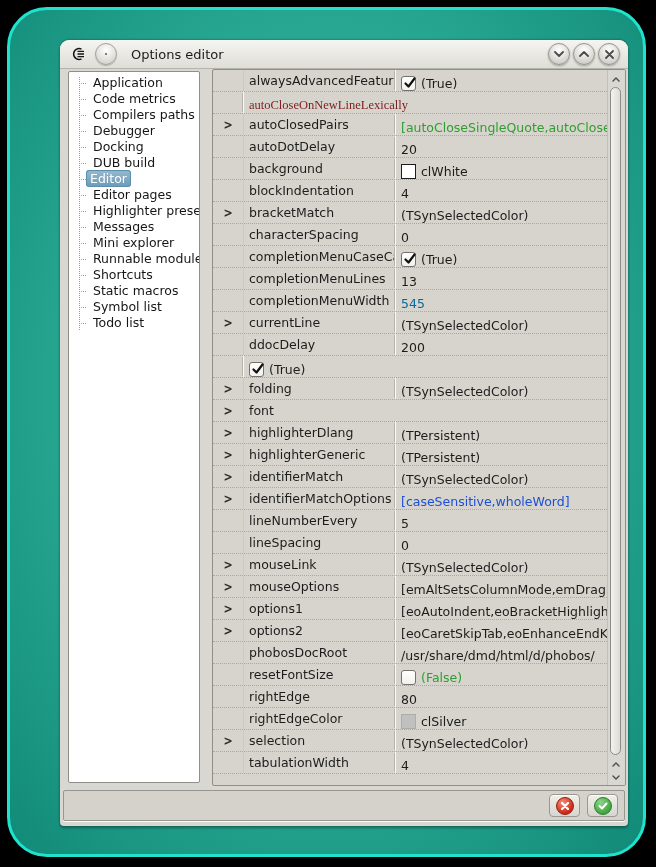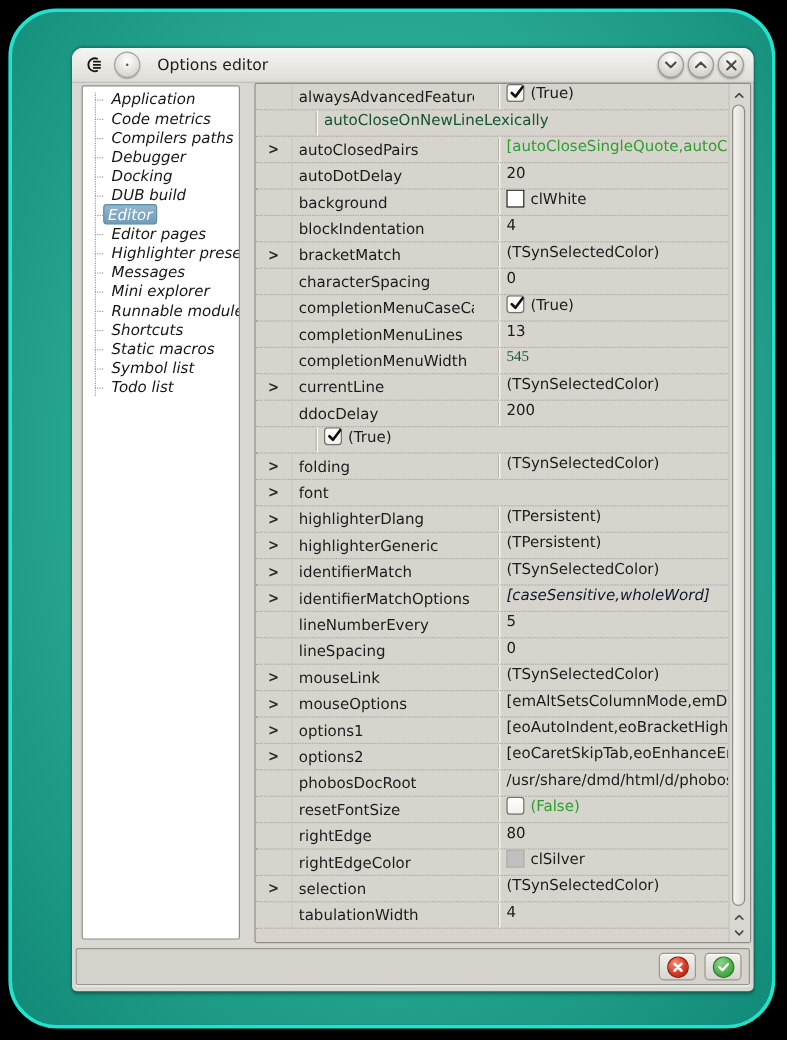--- a/index.html
+++ b/index.html
@@ -44,21 +44,21 @@
     position:absolute;top:3px;width:22px;height:22px;border-radius:50%;
     background:radial-gradient(circle at 50% 30%,#ffffff,#dbdad4 60%,#c2c1bb);
     border:1px solid #97968f;box-shadow:0 1px 2px rgba(0,0,0,.3);
     display:flex;align-items:center;justify-content:center;box-sizing:border-box;
   }
   .tb-btn.b-shade{right:58px;} .tb-btn.b-max{right:33px;} .tb-btn.b-close{right:8px;}
   
   .sidebar{
     position:absolute;left:8px;top:31px;width:132px;height:712px;
     background:#fff;border:1px solid #8f8e88;border-radius:2px;box-sizing:border-box;
-    padding-top:3px;overflow:hidden;font-style:italic;
+    padding-top:3px;overflow:hidden;
   }
   .tree-vline{position:absolute;left:10px;top:5px;height:253px;border-left:1px dotted #9c9c9c;}
   .tree-item{height:16px;line-height:16px;font-size:12.5px;color:#161616;
     padding-left:20px;position:relative;white-space:nowrap;}
   .tree-item::before{content:"";position:absolute;left:10px;top:8px;width:7px;border-top:1px dotted #9c9c9c;}
   .tree-item .tree-label{padding:0 3px;border:1px solid transparent;border-radius:3px;}
   .tree-item.selected .tree-label{
     background:linear-gradient(#93B7CE,#6E9CBA);
     border:1px solid #5D8FAD;color:#FDFEFF;margin-left:-3px;
   }
@@ -70,22 +70,22 @@
   }
   .grid-rows{width:395px;overflow:hidden;}
   .grid-row{height:22px;display:flex;align-items:stretch;
     border-bottom:1px dotted #a9a79f;box-sizing:border-box;}
   .cell-gutter{width:30px;display:flex;align-items:center;justify-content:center;flex:none;}
   .expander{font-size:11px;color:#2a2a2a;font-weight:bold;transform:scaleY(1.15);}
   .cell-name{width:152px;flex:none;font-size:12.5px;color:#1c1c1c;overflow:hidden;
     white-space:nowrap;display:flex;align-items:center;
     border-left:1px solid #cbc9c1;padding-left:5px;box-sizing:border-box;}
   .cell-value{flex:1;min-width:0;font-size:12.5px;overflow:hidden;white-space:nowrap;
-    display:flex;align-items:flex-start;gap:5px;padding-left:5px;
-    border-left:1px solid #fafaf6;box-shadow:-2px 0 0 -1px #b5b3ab;margin-left:21px;}
+    display:flex;align-items:flex-end;gap:5px;padding-left:5px;
+    border-left:1px solid #fafaf6;box-shadow:-2px 0 0 -1px #b5b3ab;}
   .checkbox{width:15px;height:15px;border:1px solid #73726c;border-radius:3px;
     background:linear-gradient(#ffffff,#f2f1ec);box-sizing:border-box;flex:none;
     display:flex;align-items:center;justify-content:center;position:relative;}
   .checkbox svg{position:absolute;left:1px;top:-1px;}
   .swatch{width:15px;height:15px;box-sizing:border-box;flex:none;}
   
   .scrollbar{width:17px;flex:none;border-left:1px solid #c2c0ba;background:#D9D7D1;position:relative;}
   .sb-arrow{position:absolute;left:0;width:16px;height:12px;display:flex;align-items:center;justify-content:center;}
   .sb-arrow.a-top{top:3px;} .sb-arrow.a-bot-up{bottom:15px;} .sb-arrow.a-bot-down{bottom:2px;}
   .sb-thumb{position:absolute;left:2px;width:11px;top:17px;height:668px;border-radius:6px;
@@ -173,21 +173,21 @@
               <svg width="14" height="14" viewBox="0 0 14 14">
                 <path d="M2.5 7.5 L5.5 10.5 L11.5 2.5" fill="none" stroke="#111" stroke-width="2.2" stroke-linecap="round" stroke-linejoin="round"></path>
               </svg>
             </span>
             <span class="value-text" style="color: rgb(28, 28, 28);">(True)</span>
           </div>
         </div>
         <div class="grid-row">
           <div class="cell-gutter"></div>
           <div class="cell-value">
-            <span class="value-text" style="color: #14532d;">autoCloseOnNewLineLexically</span>
+            <span class="value-text" style="color: #7f1d1d; font-family: Liberation Serif, serif;">autoCloseOnNewLineLexically</span>
           </div>
         </div>
         <div class="grid-row">
           <div class="cell-gutter">
             <span class="expander">&gt;</span>
           </div>
           <div class="cell-name">autoClosedPairs</div>
           <div class="cell-value">
             <span class="value-text" style="color: rgb(47, 158, 47);">[autoCloseSingleQuote,autoCloseD</span>
           </div>
@@ -246,21 +246,21 @@
           <div class="cell-gutter"></div>
           <div class="cell-name">completionMenuLines</div>
           <div class="cell-value">
             <span class="value-text" style="color: rgb(28, 28, 28);">13</span>
           </div>
         </div>
         <div class="grid-row">
           <div class="cell-gutter"></div>
           <div class="cell-name">completionMenuWidth</div>
           <div class="cell-value">
-            <span class="value-text" style="color: #14532d; font-family: Liberation Serif, serif;">545</span>
+            <span class="value-text" style="color: #0369a1;">545</span>
           </div>
         </div>
         <div class="grid-row">
           <div class="cell-gutter">
             <span class="expander">&gt;</span>
           </div>
           <div class="cell-name">currentLine</div>
           <div class="cell-value">
             <span class="value-text" style="color: rgb(28, 28, 28);">(TSynSelectedColor)</span>
           </div>
@@ -324,21 +324,21 @@
           <div class="cell-value">
             <span class="value-text" style="color: rgb(28, 28, 28);">(TSynSelectedColor)</span>
           </div>
         </div>
         <div class="grid-row">
           <div class="cell-gutter">
             <span class="expander">&gt;</span>
           </div>
           <div class="cell-name">identifierMatchOptions</div>
           <div class="cell-value">
-            <span class="value-text" style="color: #0f172a; font-style: italic;">[caseSensitive,wholeWord]</span>
+            <span class="value-text" style="color: #1d4ed8;">[caseSensitive,wholeWord]</span>
           </div>
         </div>
         <div class="grid-row">
           <div class="cell-gutter"></div>
           <div class="cell-name">lineNumberEvery</div>
           <div class="cell-value">
             <span class="value-text" style="color: rgb(28, 28, 28);">5</span>
           </div>
         </div>
         <div class="grid-row">

